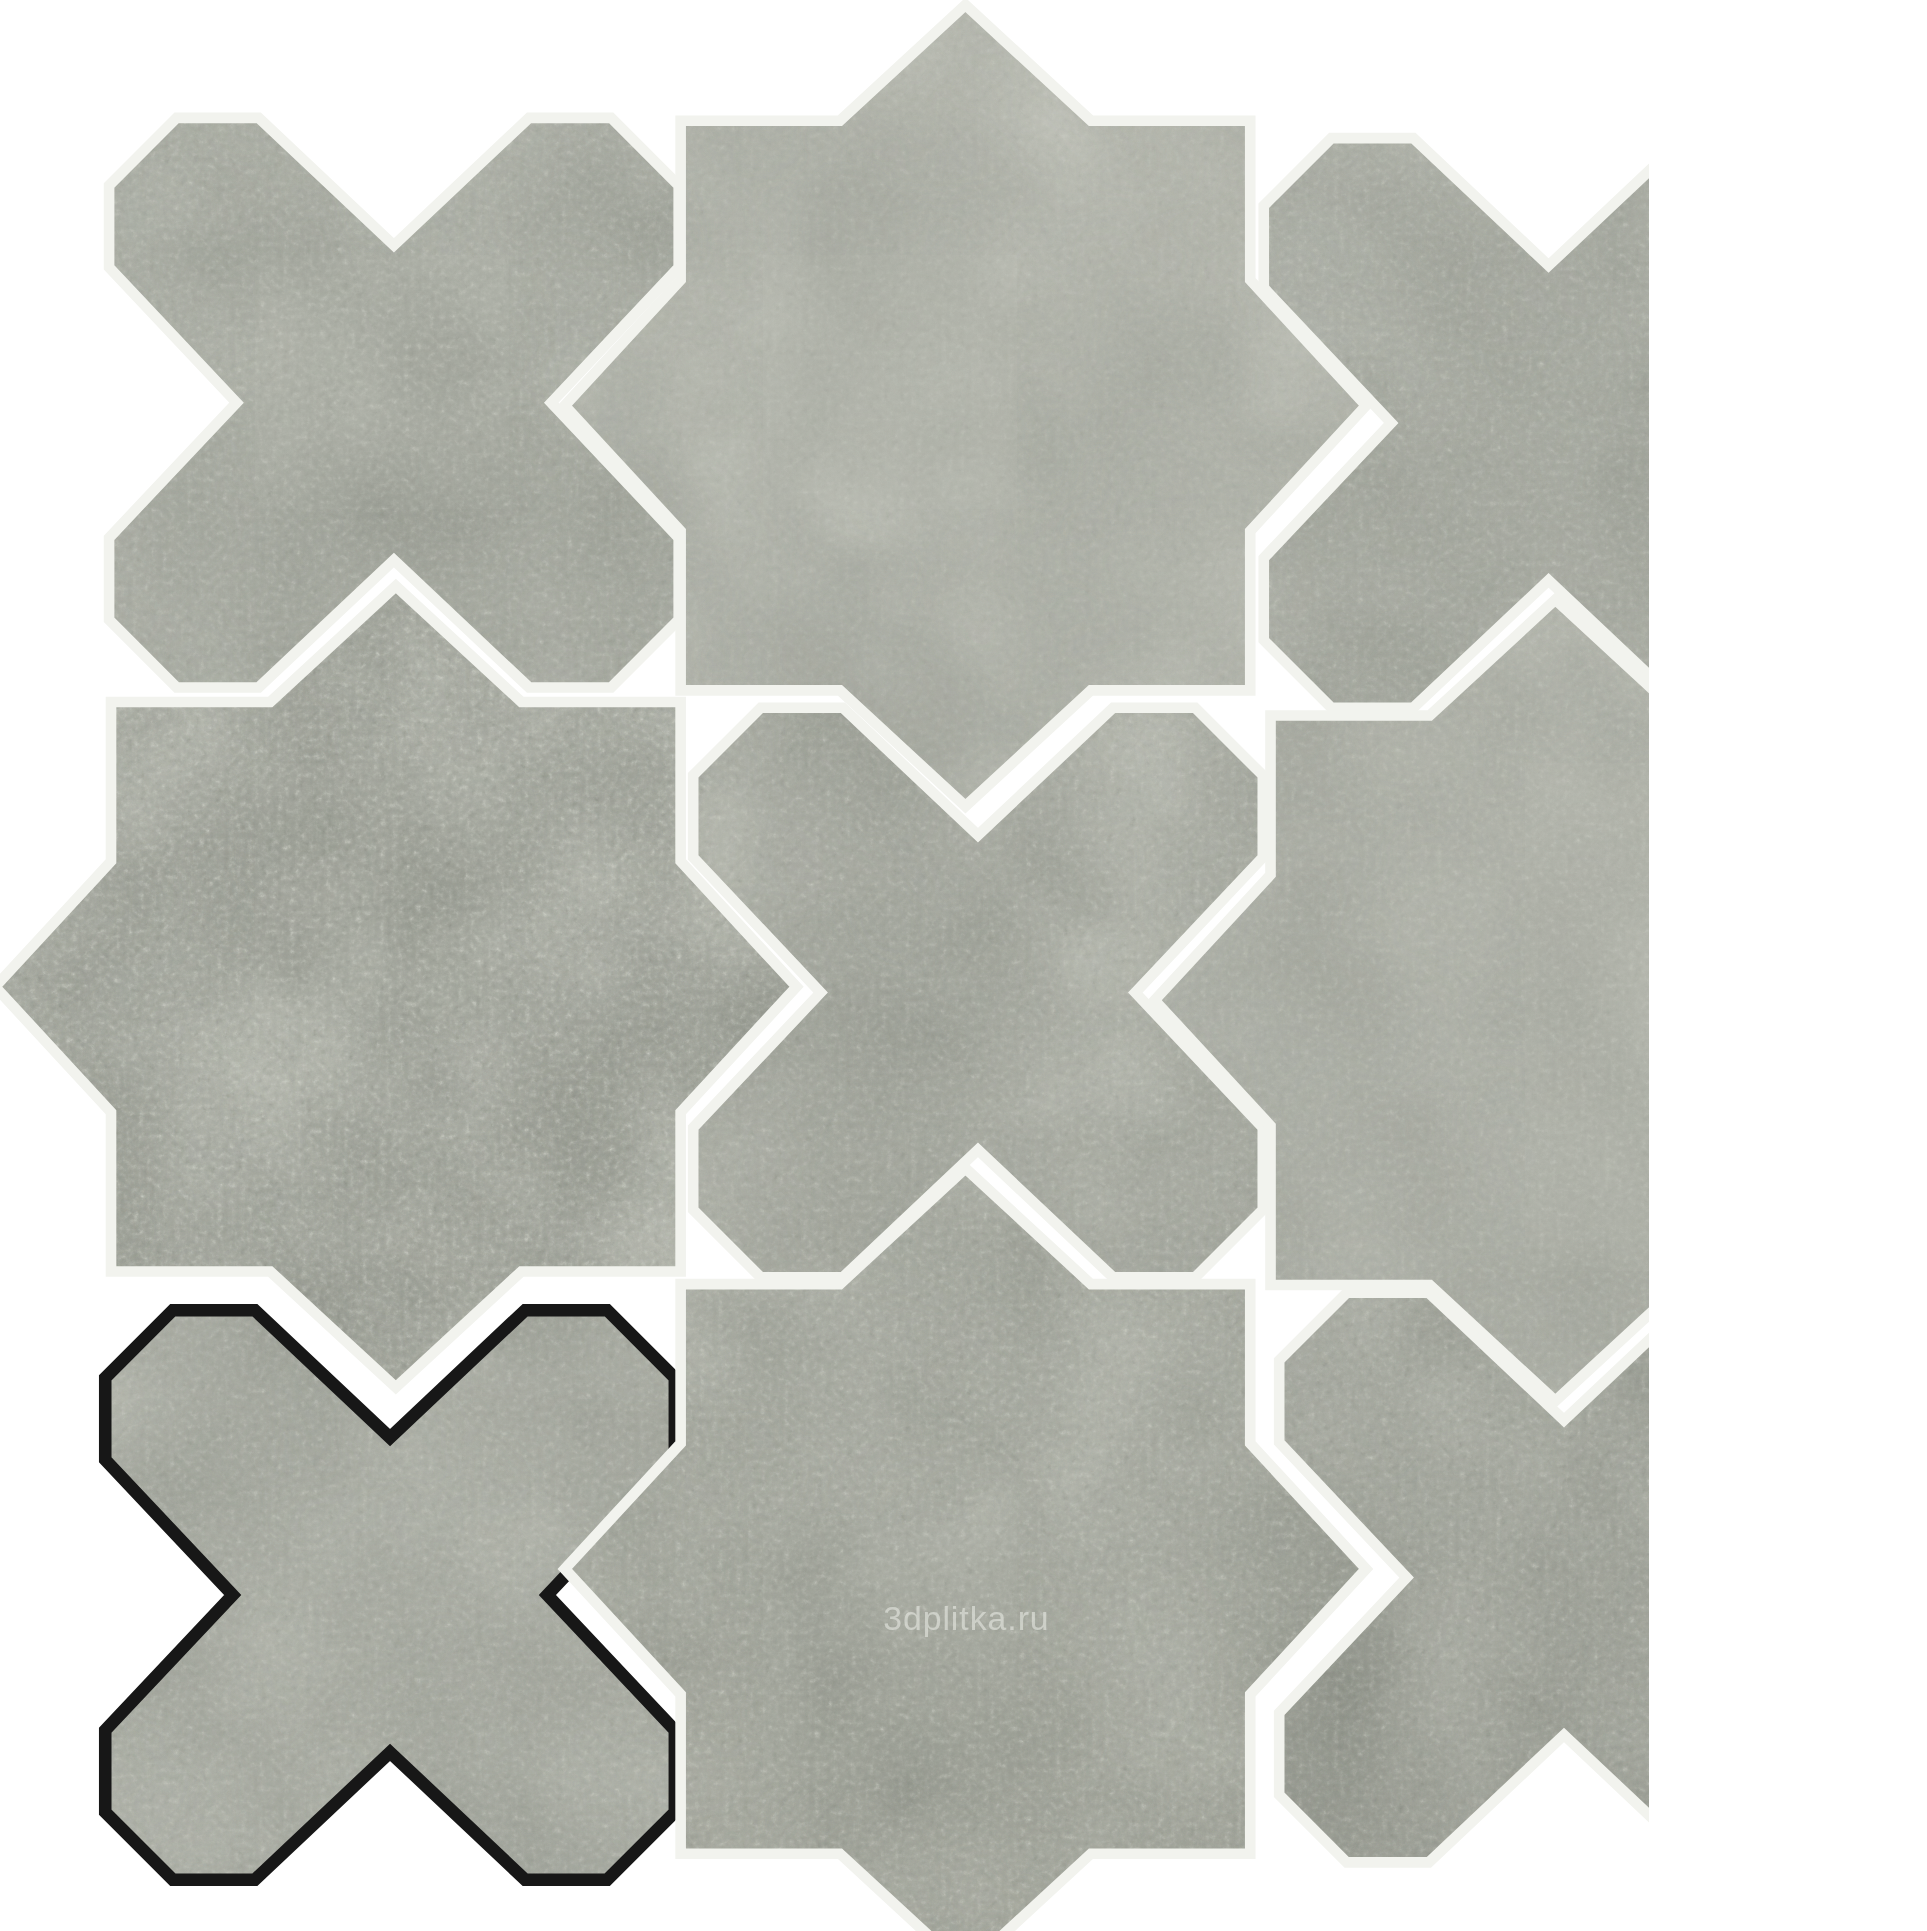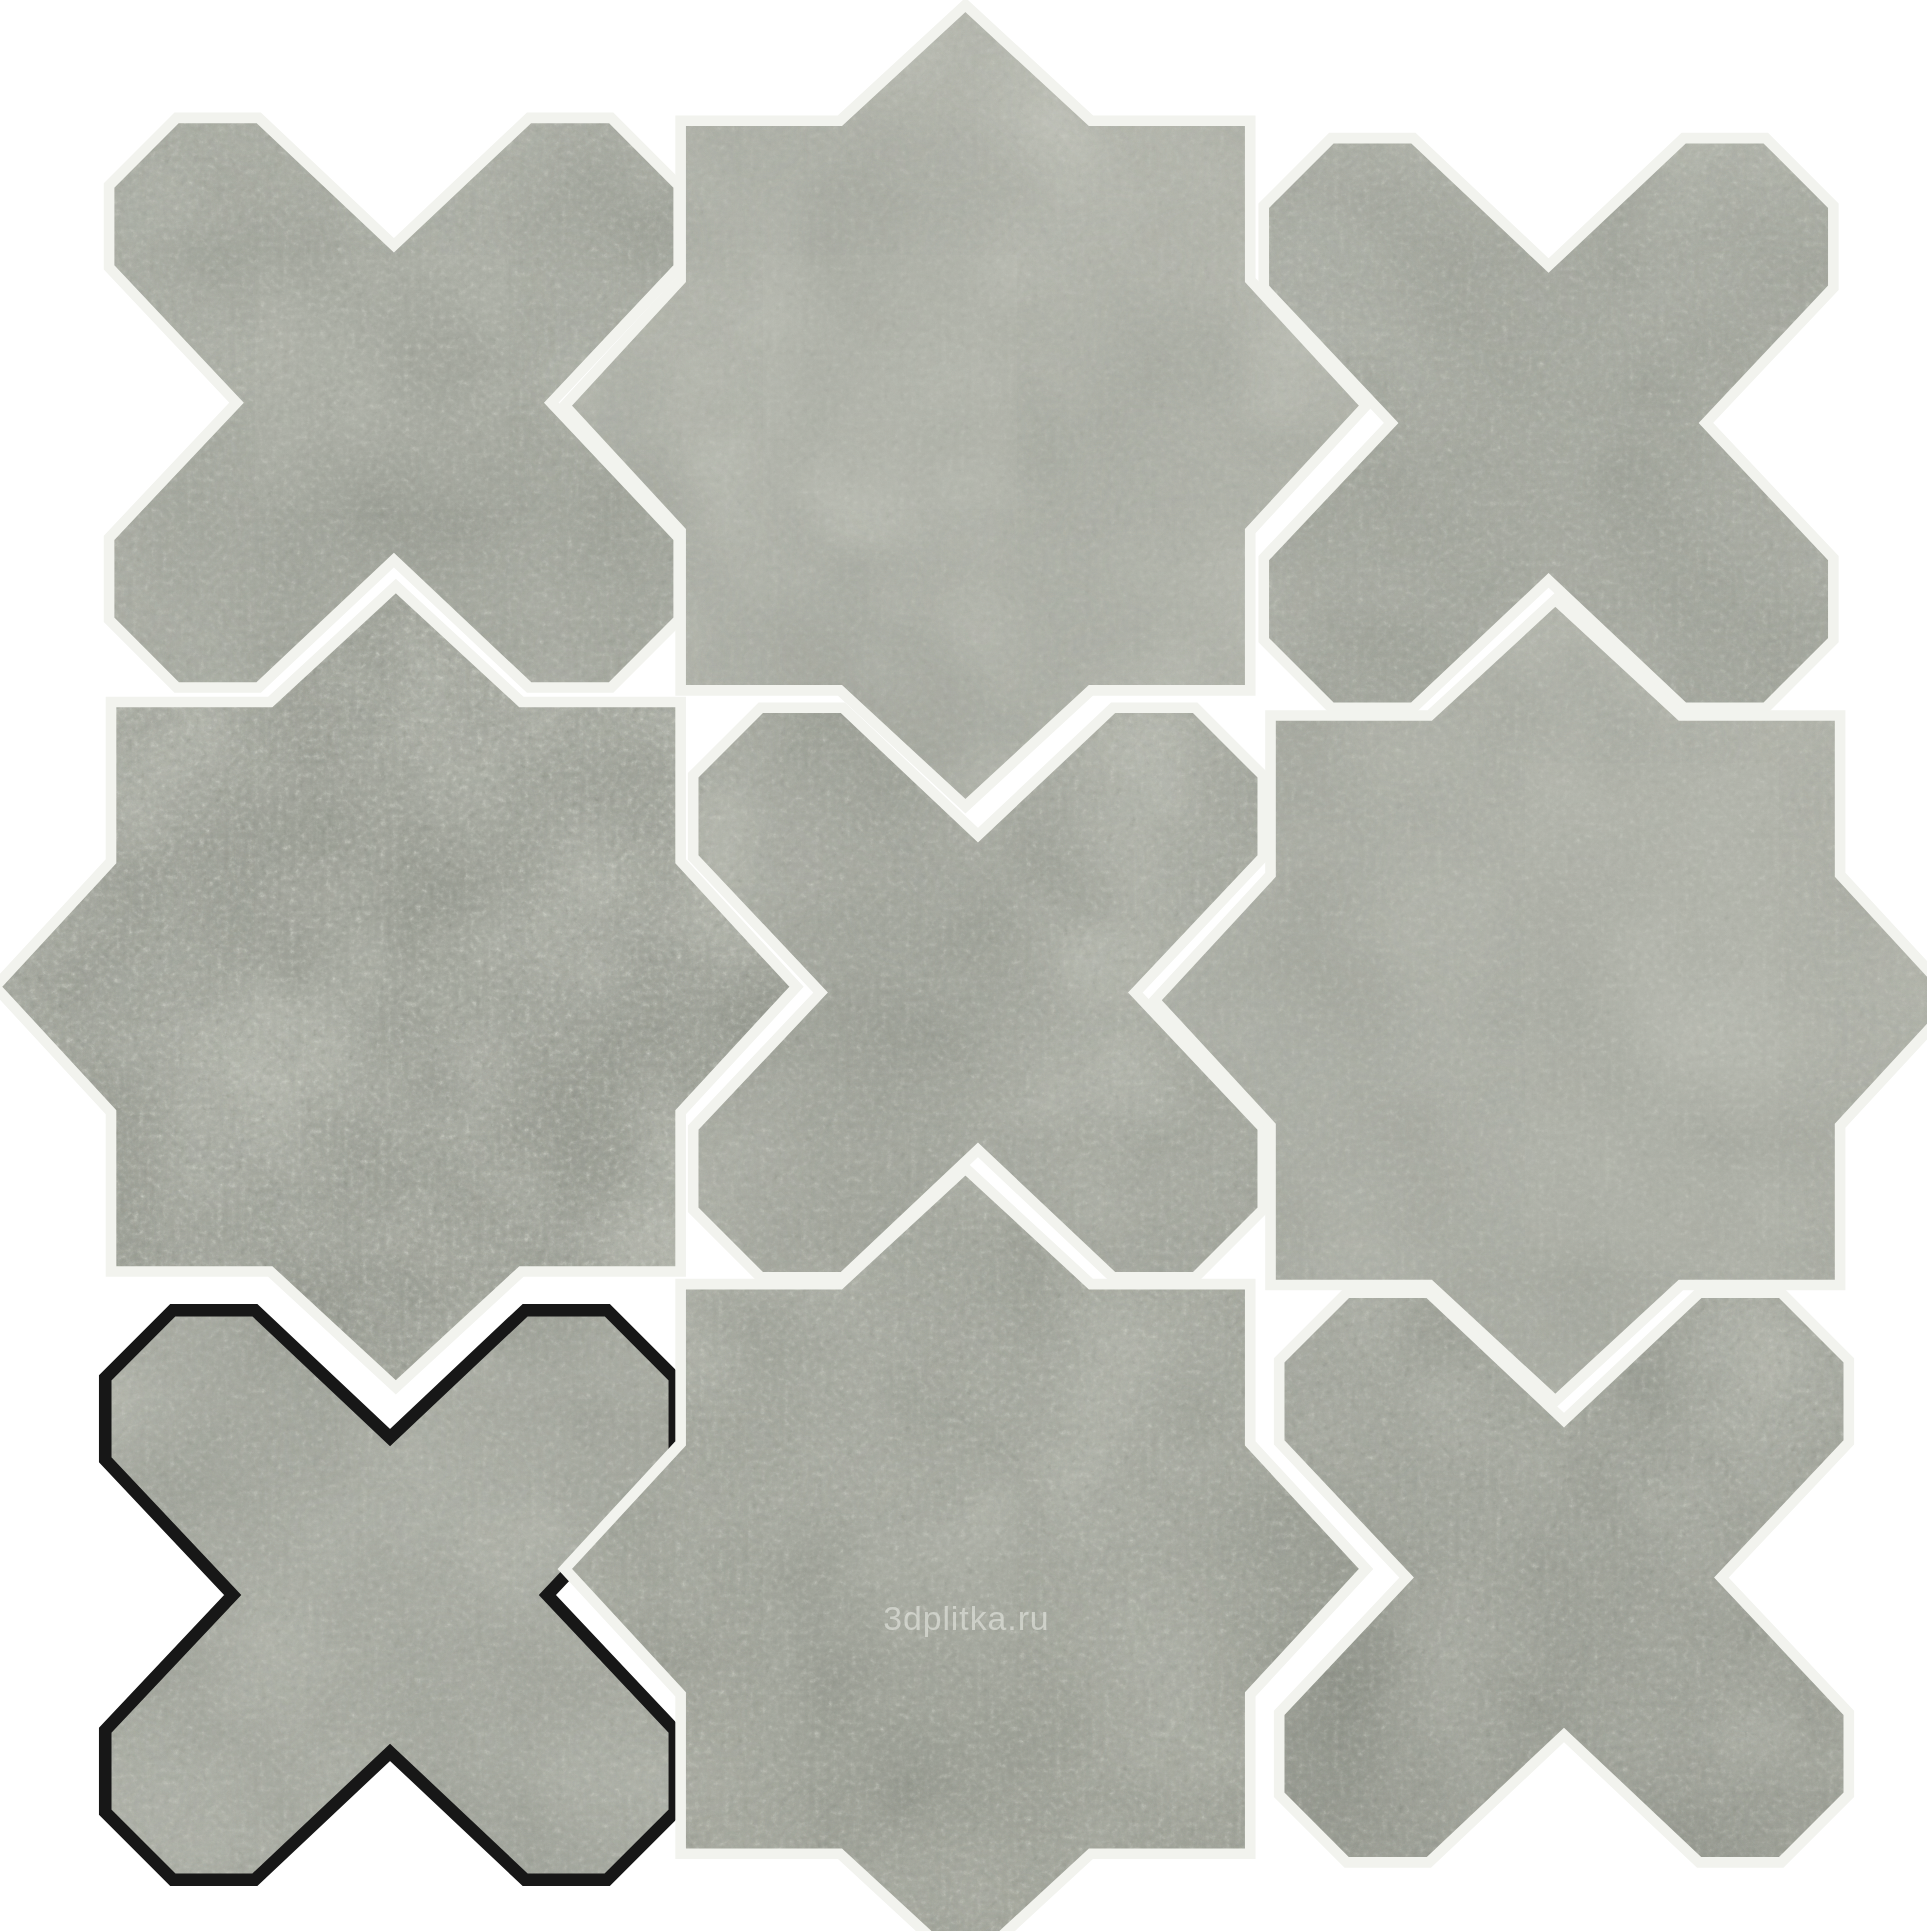--- a/index.html
+++ b/index.html
@@ -1,18 +1,18 @@
 <!DOCTYPE html>
 <html><head>
 <meta charset="utf-8">
 <style>
   html,body{margin:0;padding:0;background:#ffffff;}
   .stage{
     position:relative;
-    width:1927px;height:1931px;
+    width:1649px;height:1931px;
     background:#ffffff;
     overflow:hidden;
     font-family:"Liberation Sans", sans-serif;
   }
   svg{display:block;}
   .grout{fill:none;stroke-linejoin:miter;}
   .wm{font-family:"Liberation Sans", sans-serif;letter-spacing:1px;}
 </style>
 </head>
 <body>

